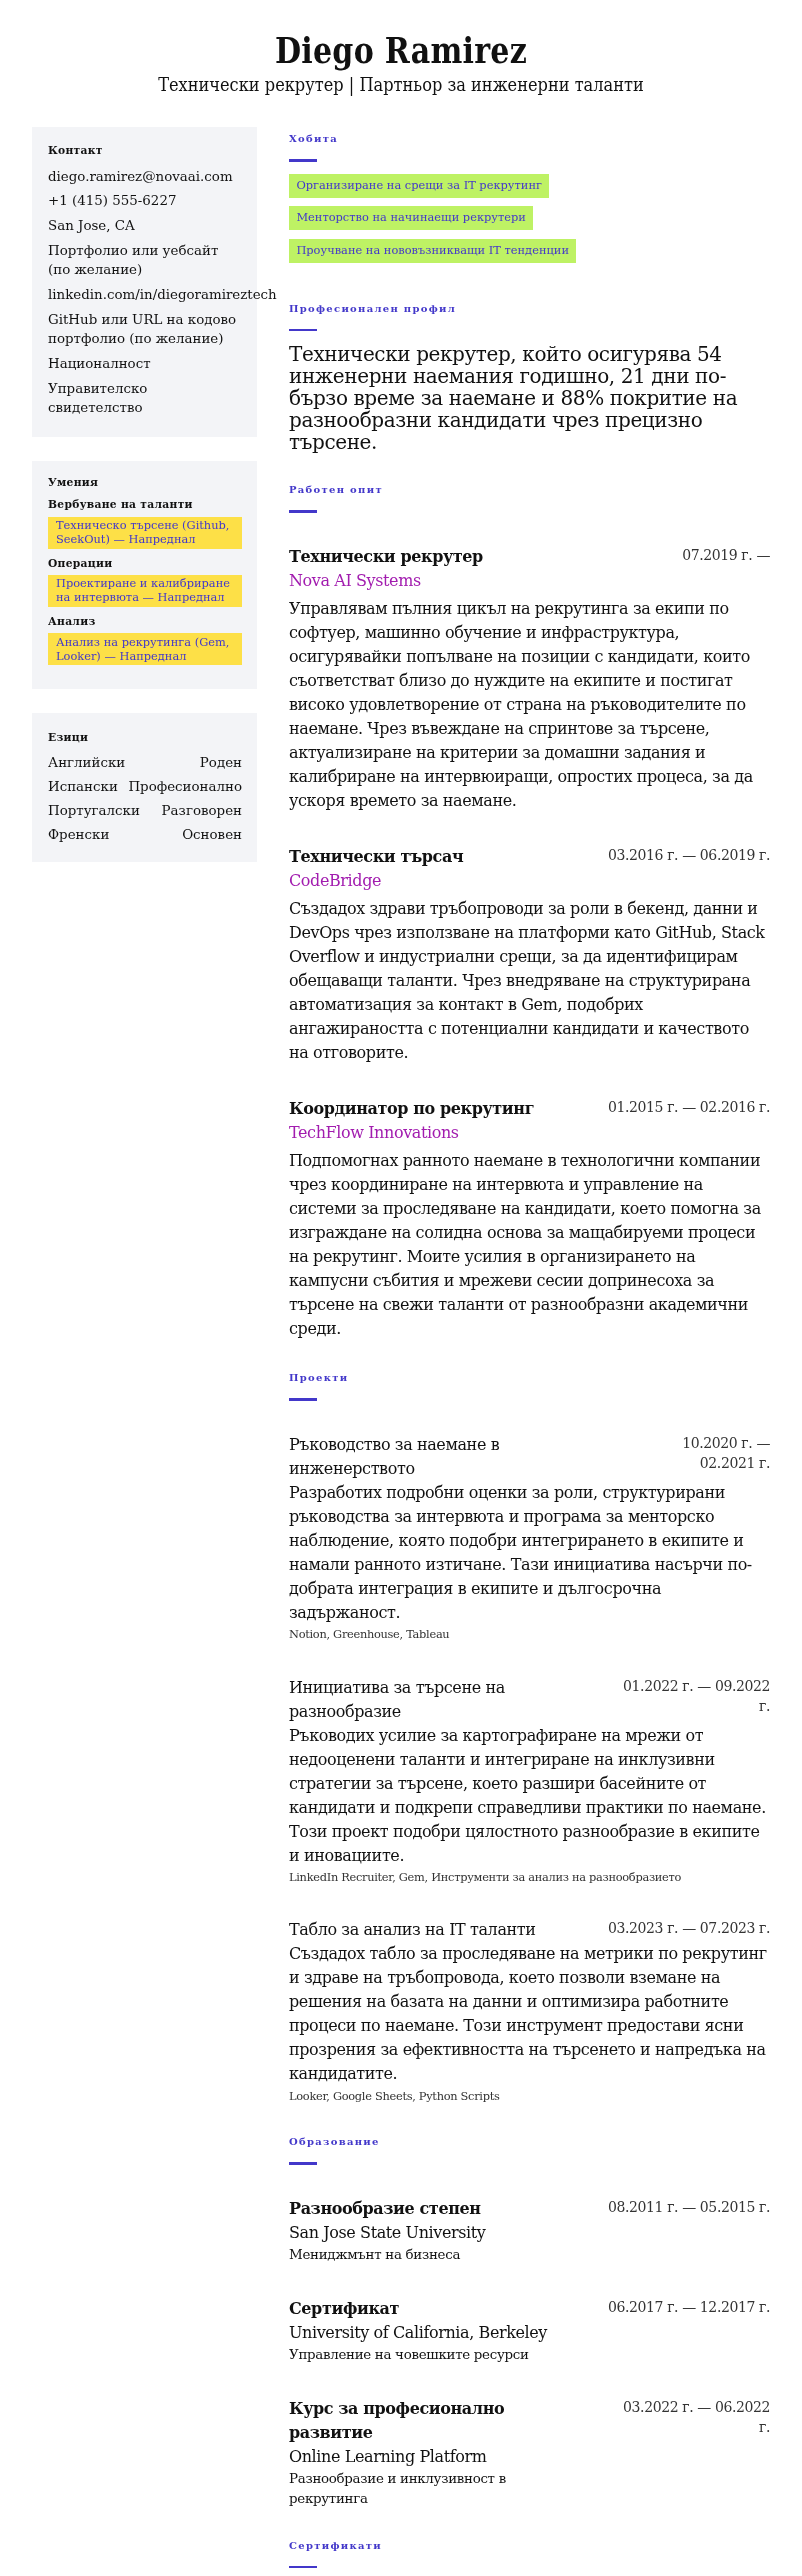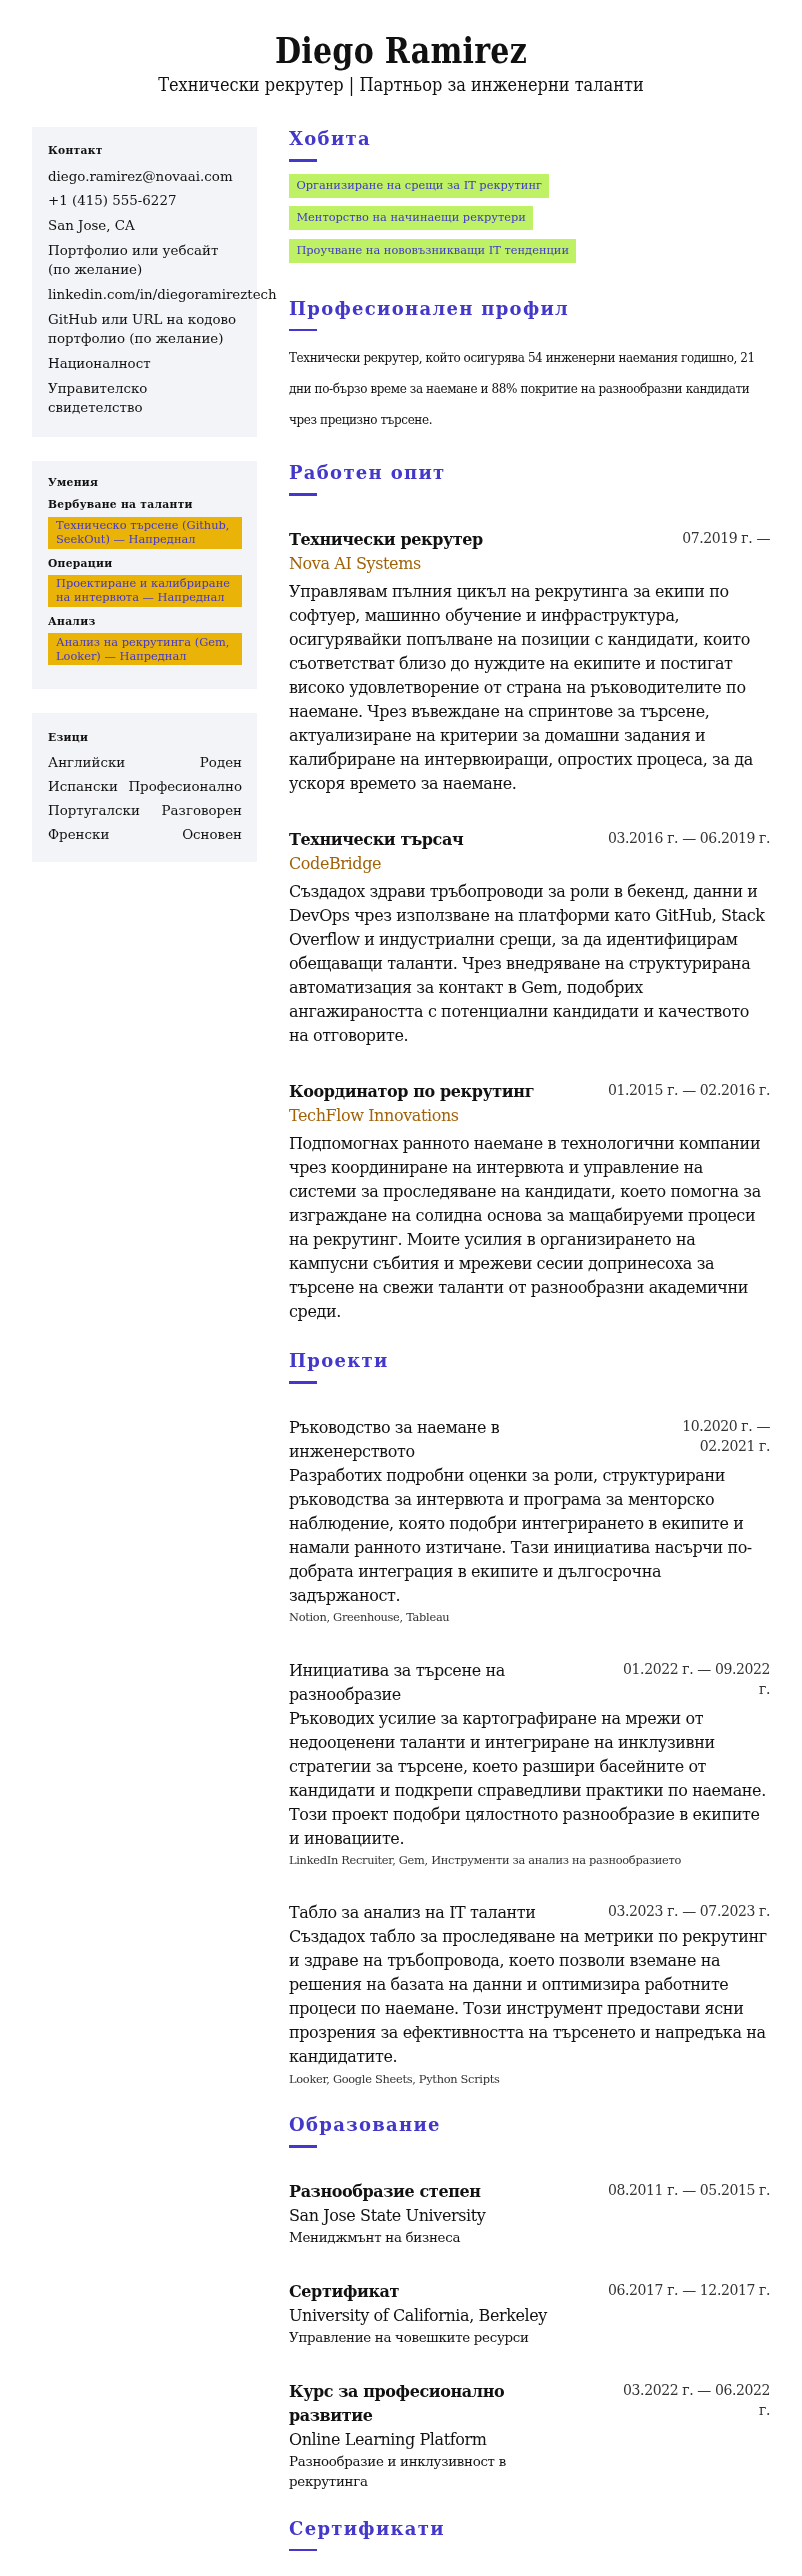--- a/index.html
+++ b/index.html
@@ -57,21 +57,21 @@
     white-space: normal;
   }
   .contact-item.nowrap { white-space: nowrap; }
   .skill-group h4 {
     font-size: 10.7px;
     font-weight: bold;
     letter-spacing: 0.3px;
     margin: 6.7px 0 5.3px 0;
   }
   .skill-chip {
-    background: #eab308;
+    background: #fde047;
     color: #4338ca;
     font-size: 11.4px;
     line-height: 14px;
     padding: 1.3px 8px 2.7px 8px;
     margin-bottom: 8px;
     width: 194px;
   }
   .lang-row {
     display: flex;
     justify-content: space-between;
@@ -81,21 +81,21 @@
     width: 194px;
   }
   .main {
     margin-left: 32px;
     width: 481px;
     font-family: "DejaVu Serif", serif;
   }
   .section { margin-bottom: 29px; }
   .section-title {
     color: #4338ca;
-    font-size: 18px;
+    font-size: 10px;
     font-weight: bold;
     letter-spacing: 1.3px;
     line-height: 16px;
   }
   .title-bar {
     width: 28px;
     height: 2.7px;
     background: #4338ca;
     margin-top: 12px;
     margin-bottom: 12px;
@@ -103,22 +103,22 @@
   .hobby-chip {
     display: inline-block;
     background: #bef264;
     color: #4338ca;
     font-size: 11.4px;
     line-height: 14.7px;
     padding: 4px 7.4px 5.3px 7.4px;
     margin-bottom: 8.7px;
   }
   .summary {
-    font-size: 12px;
-    line-height: 31px;
+    font-size: 20px;
+    line-height: 22px;
     letter-spacing: -0.4px;
   }
   .entry { margin-bottom: 20px; margin-top: 32px; }
   .entry-head {
     display: flex;
     justify-content: space-between;
     align-items: flex-start;
   }
   .entry-title {
     font-size: 16px;
@@ -129,21 +129,21 @@
   .entry-title.regular { font-weight: normal; }
   .entry-date {
     font-size: 14px;
     line-height: 20px;
     color: #333333;
     letter-spacing: -0.4px;
     text-align: right;
     flex-shrink: 0;
   }
   .entry-company {
-    color: #a16207;
+    color: #a21caf;
     font-size: 16px;
     line-height: 24px;
     letter-spacing: -0.4px;
   }
   .entry-org {
     font-size: 16px;
     line-height: 24px;
     letter-spacing: -0.4px;
   }
   .entry-desc {

